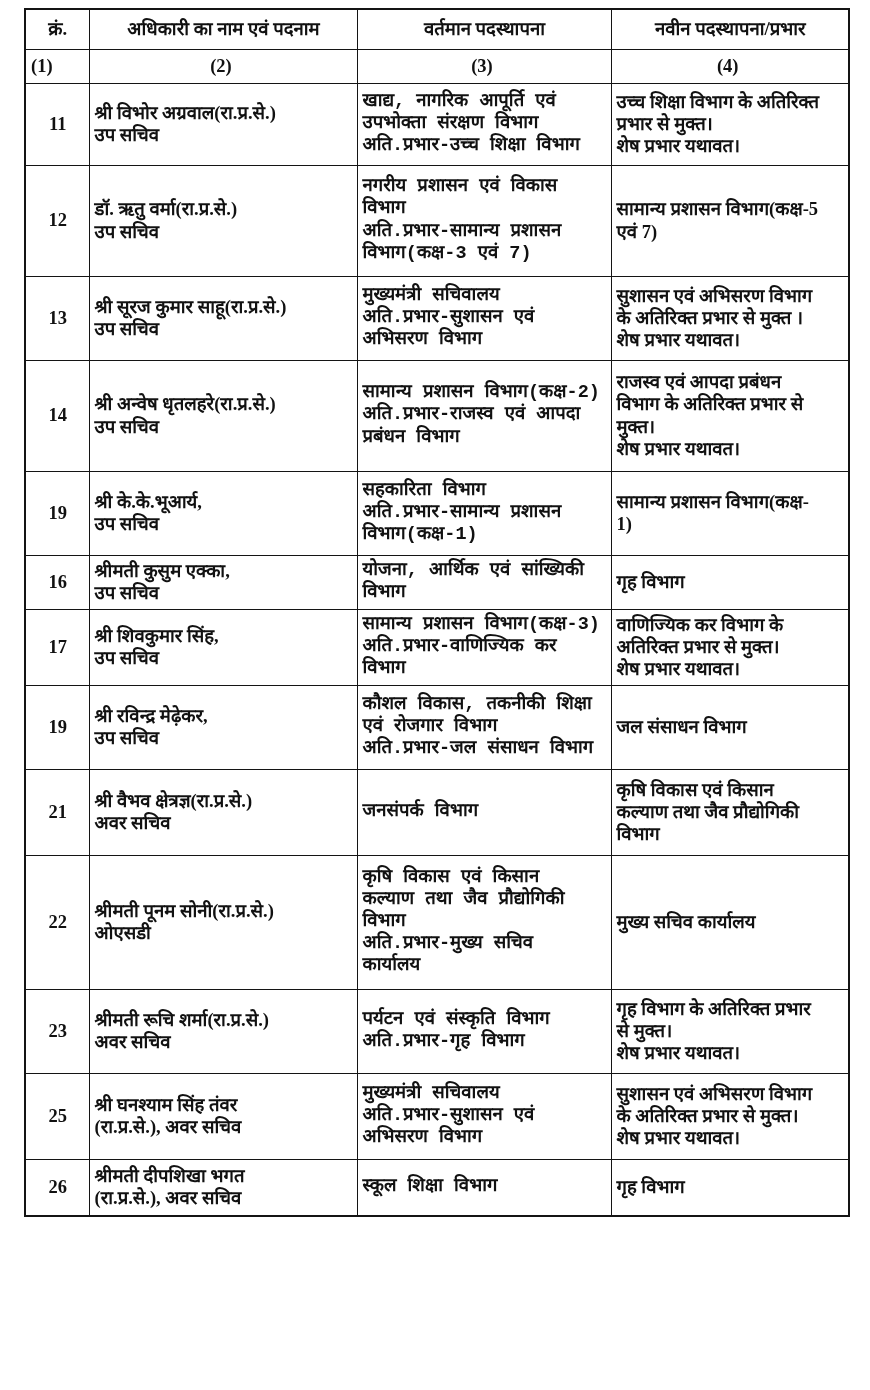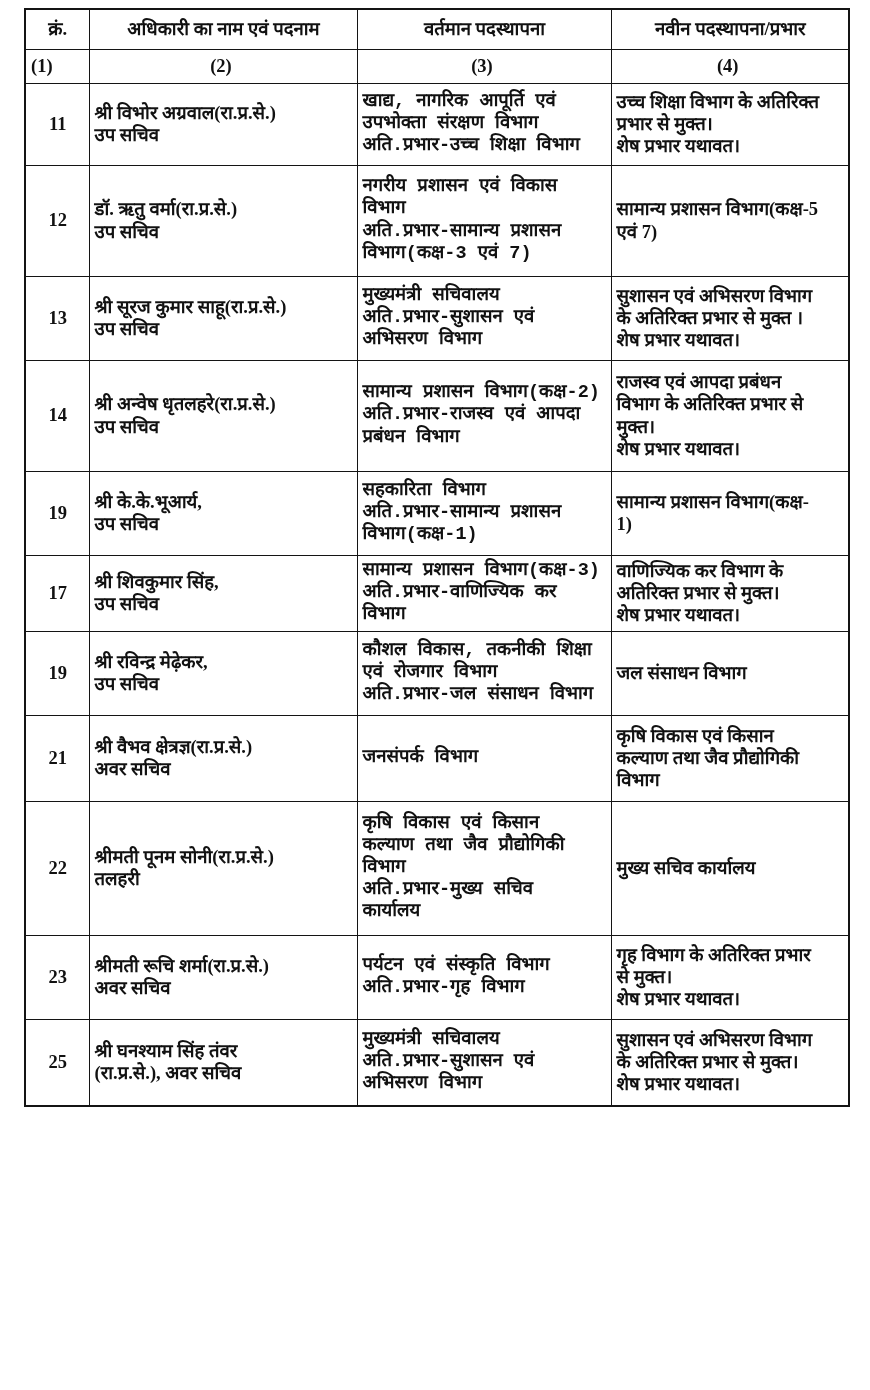--- a/index.html
+++ b/index.html
@@ -204,20 +204,34 @@
           <td class="curcell">
             <span class="ln">सहकारिता विभाग</span>
             <span class="ln">अति.प्रभार-सामान्य प्रशासन</span>
             <span class="ln">विभाग(कक्ष-1)</span>
           </td>
           <td class="newcell">
             <span class="ln">सामान्य प्रशासन विभाग(कक्ष-</span>
             <span class="ln">1)</span>
           </td>
         </tr>
+        <tr class="r-16">
+          <td class="sno">16</td>
+          <td class="namecell">
+            <span class="ln">श्रीमती कुसुम एक्का,</span>
+            <span class="ln">उप सचिव</span>
+          </td>
+          <td class="curcell">
+            <span class="ln">योजना, आर्थिक एवं सांख्यिकी</span>
+            <span class="ln">विभाग</span>
+          </td>
+          <td class="newcell">
+            <span class="ln">गृह विभाग</span>
+          </td>
+        </tr>
         <tr class="r-17">
           <td class="sno">17</td>
           <td class="namecell">
             <span class="ln">श्री शिवकुमार सिंह,</span>
             <span class="ln">उप सचिव</span>
           </td>
           <td class="curcell">
             <span class="ln">सामान्य प्रशासन विभाग(कक्ष-3)</span>
             <span class="ln">अति.प्रभार-वाणिज्यिक कर</span>
             <span class="ln">विभाग</span>
@@ -255,21 +269,21 @@
           <td class="newcell">
             <span class="ln">कृषि विकास एवं किसान</span>
             <span class="ln">कल्याण तथा जैव प्रौद्योगिकी</span>
             <span class="ln">विभाग</span>
           </td>
         </tr>
         <tr class="r-22">
           <td class="sno">22</td>
           <td class="namecell">
             <span class="ln">श्रीमती पूनम सोनी(रा.प्र.से.)</span>
-            <span class="ln">तलहरी</span>
+            <span class="ln">ओएसडी</span>
           </td>
           <td class="curcell">
             <span class="ln">कृषि विकास एवं किसान</span>
             <span class="ln">कल्याण तथा जैव प्रौद्योगिकी</span>
             <span class="ln">विभाग</span>
             <span class="ln">अति.प्रभार-मुख्य सचिव</span>
             <span class="ln">कार्यालय</span>
           </td>
           <td class="newcell">
             <span class="ln">मुख्य सचिव कार्यालय</span>
@@ -301,15 +315,28 @@
             <span class="ln">मुख्यमंत्री सचिवालय</span>
             <span class="ln">अति.प्रभार-सुशासन एवं</span>
             <span class="ln">अभिसरण विभाग</span>
           </td>
           <td class="newcell">
             <span class="ln">सुशासन एवं अभिसरण विभाग</span>
             <span class="ln">के अतिरिक्त प्रभार से मुक्त।</span>
             <span class="ln">शेष प्रभार यथावत।</span>
           </td>
         </tr>
+        <tr class="r-26">
+          <td class="sno">26</td>
+          <td class="namecell">
+            <span class="ln">श्रीमती दीपशिखा भगत</span>
+            <span class="ln">(रा.प्र.से.), अवर सचिव</span>
+          </td>
+          <td class="curcell">
+            <span class="ln">स्कूल शिक्षा विभाग</span>
+          </td>
+          <td class="newcell">
+            <span class="ln">गृह विभाग</span>
+          </td>
+        </tr>
       </tbody>
   </table>
 </div>
 
 </body></html>

